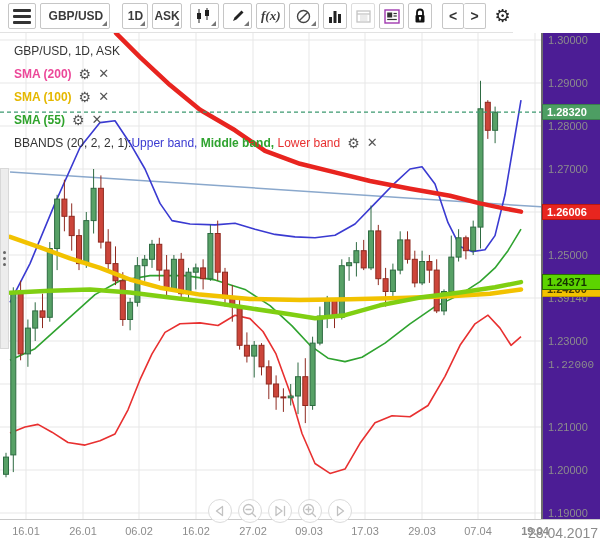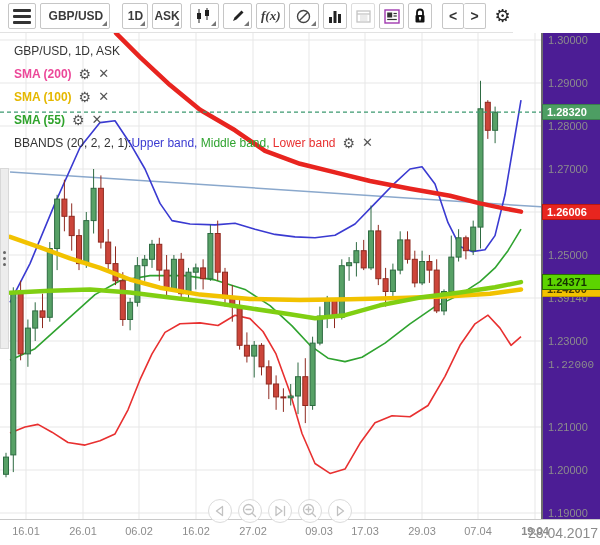--- a/index.html
+++ b/index.html
@@ -487,21 +487,21 @@
       <span class="lg-gear">⚙</span>
       <span class="lg-close">✕</span>
     </div>
     <div class="lg-row">
       <span class="lg-label" style="color: rgb(47, 163, 44);">SMA (55)</span>
       <span class="lg-gear">⚙</span>
       <span class="lg-close">✕</span>
     </div>
     <div class="lg-row">
       <span>BBANDS (20, 2, 2, 1): </span>
-      <span><span style="color: rgb(58, 58, 209);">Upper band, </span><span style="color: rgb(47, 163, 47);">Middle band, </span><span style="color: rgb(232, 48, 48); margin-top: 48px;">Lower band</span></span>
+      <span><span style="color: rgb(58, 58, 209);">Upper band, </span><span style="color: rgb(47, 163, 47); font-weight: bold;">Middle band, </span><span style="color: rgb(232, 48, 48); margin-top: 48px;">Lower band</span></span>
       <span class="lg-gear">⚙</span>
       <span class="lg-close">✕</span>
     </div>
   </div>
 
   <div class="left-strip">
     <span class="dots">
         <b></b>
         <b></b>
         <b></b>
@@ -526,21 +526,21 @@
       <div class="pa-badge" style="top: 72.2px; background: rgb(77, 158, 99); color: rgb(255, 255, 255); outline: rgb(58, 125, 76) solid 1px;">1.28320</div>
     </div>
 
   <div class="time-axis" id="time-axis">
     <span class="ta-corner">28.04.2017</span>
   <div class="ta-label" style="left: 26px;">16.01</div>
       <div class="ta-label" style="left: 83px;">26.01</div>
       <div class="ta-label" style="left: 139px;">06.02</div>
       <div class="ta-label" style="left: 196px;">16.02</div>
       <div class="ta-label" style="left: 253px;">27.02</div>
-      <div class="ta-label" style="left: 309px; margin-left: 10px;">09.03</div>
+      <div class="ta-label" style="left: 309px;">09.03</div>
       <div class="ta-label" style="left: 365px;">17.03</div>
       <div class="ta-label" style="left: 422px;">29.03</div>
       <div class="ta-label" style="left: 478px;">07.04</div>
       <div class="ta-label" style="left: 535px; font-weight: bold;">19.04</div>
     </div>
 
   <div class="nav-group">
     <button class="nav-btn" style="left:208px;">
       <svg width="22" height="22" viewBox="0 0 22 22">
         <polygon points="13.5,6.5 7.5,11 13.5,15.5"></polygon>

